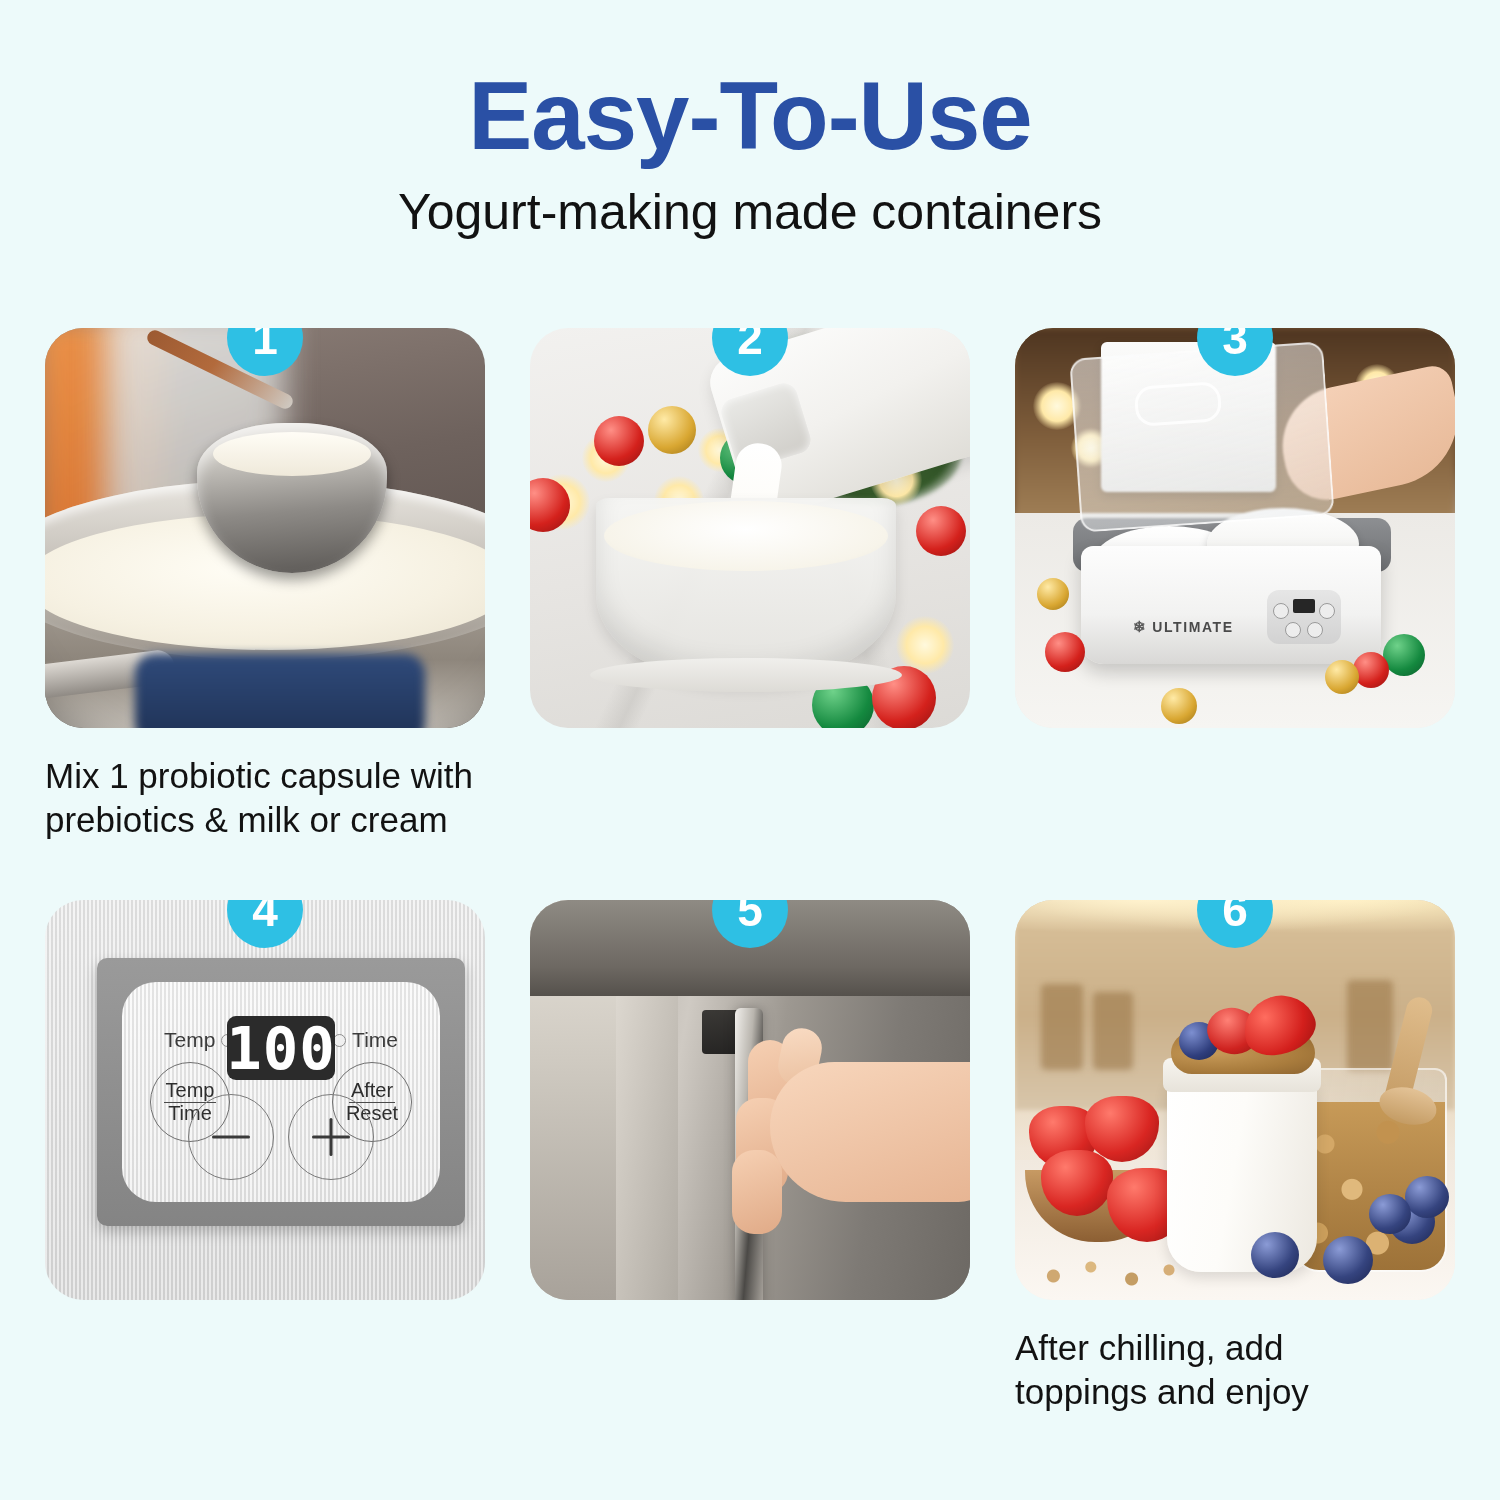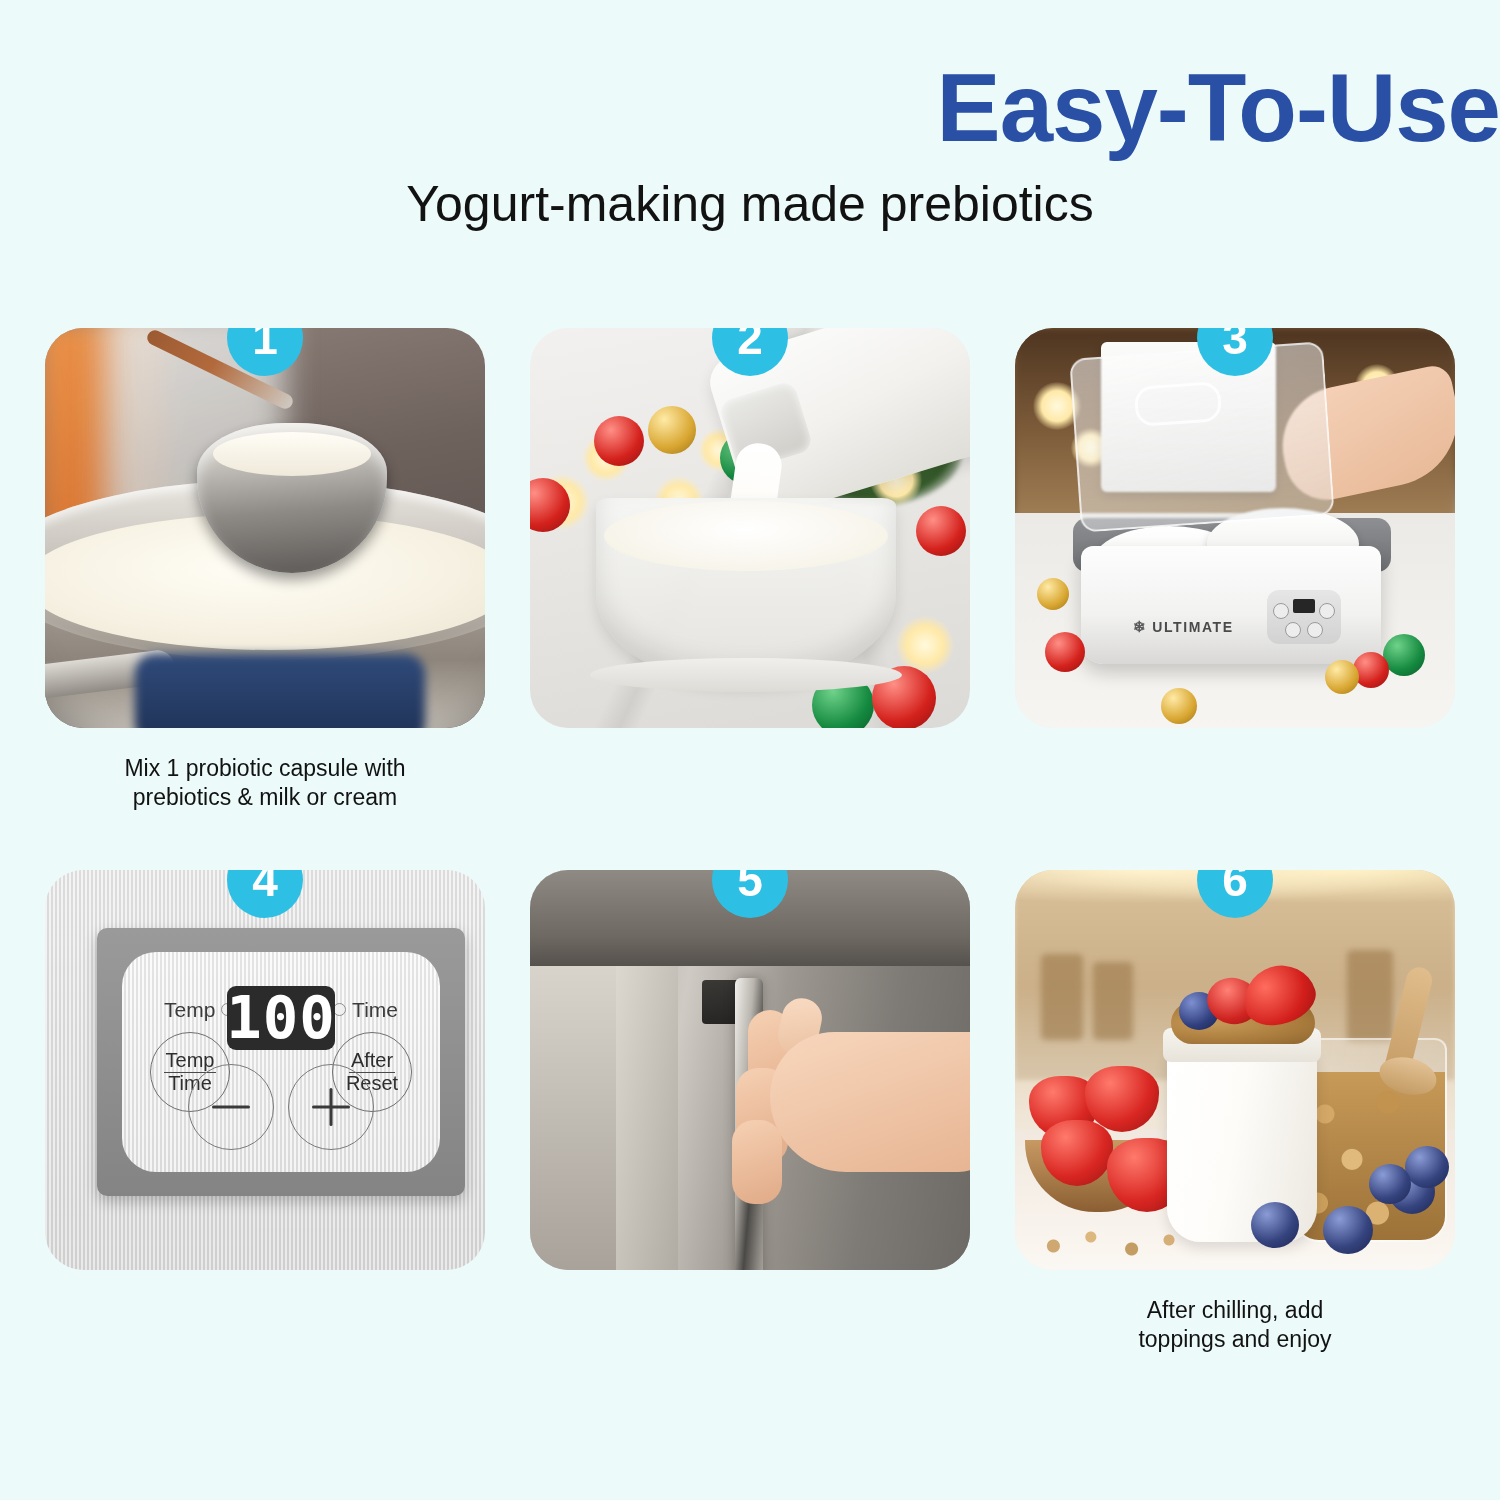--- a/index.html
+++ b/index.html
@@ -26,22 +26,21 @@
   .header {
     padding-top: 58px;
     text-align: center;
   }
   .headline {
     font-size: 96px;
     font-weight: bold;
     color: #2a50a5;
     letter-spacing: -1px;
     line-height: 1.05;
-    margin: 0;
-    text-align: right;
+    margin: 8px;
   }
   .subheadline {
     font-size: 50px;
     font-weight: normal;
     color: #121212;
     margin: 18px 0 0 0;
     line-height: 1.1;
   }
 
   
@@ -85,22 +84,22 @@
     font-weight: bold;
     display: flex;
     align-items: center;
     justify-content: center;
     z-index: 10;
     line-height: 1;
   }
 
   .caption {
     margin-top: 26px;
-    text-align: center;
-    font-size: 23px;
+    text-align: left;
+    font-size: 35px;
     color: #121212;
     line-height: 1.26;
     white-space: pre-line;
   }
 
   
   .p1 { background: linear-gradient(170deg, #8d7f78 0%, #6e625d 38%, #4e4440 100%); }
   .p1 .wall-orange {
     position: absolute; left: -10px; top: -10px; width: 130px; height: 250px;
     background: linear-gradient(150deg, #f29548, #d9702c);
@@ -481,21 +480,21 @@
       radial-gradient(circle at 80% 40%, #d6ae77 0 5px, rgba(0,0,0,0) 6px);
   }
 </style>
 </head>
 <body>
 
 <div class="infographic">
 
   <div class="header">
     <h1 class="headline">Easy-To-Use</h1>
-    <h2 class="subheadline">Yogurt-making made prebiotics</h2>
+    <h2 class="subheadline">Yogurt-making made containers</h2>
   </div>
 
   <div class="steps-grid">
 
     <div class="step">
       <div class="photo p1">
         <div class="wall-orange"></div>
         <div class="wall-light"></div>
         <div class="pot"></div>
         <div class="pot-rim"></div>

